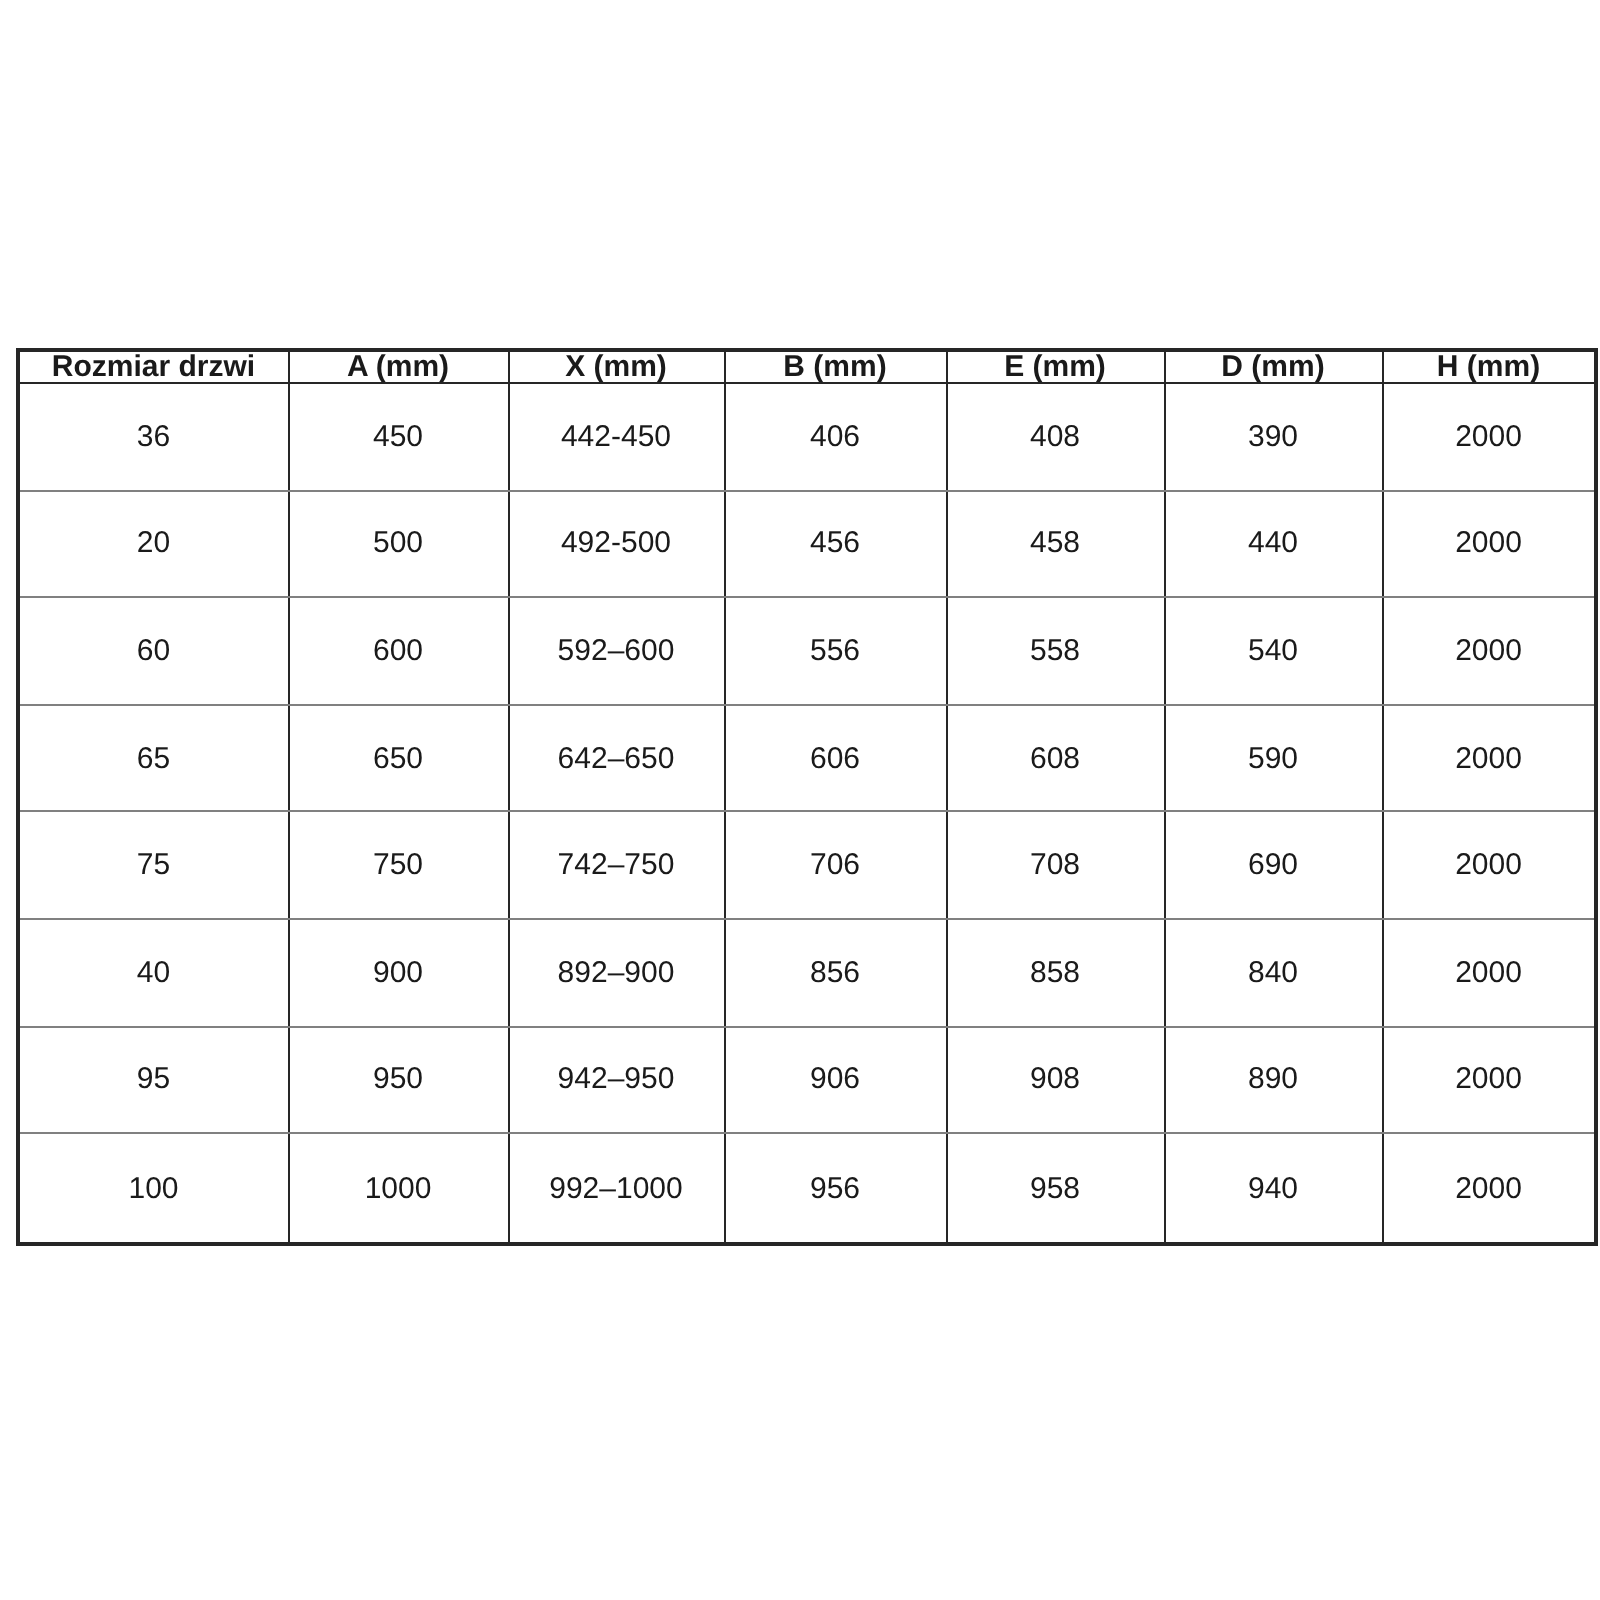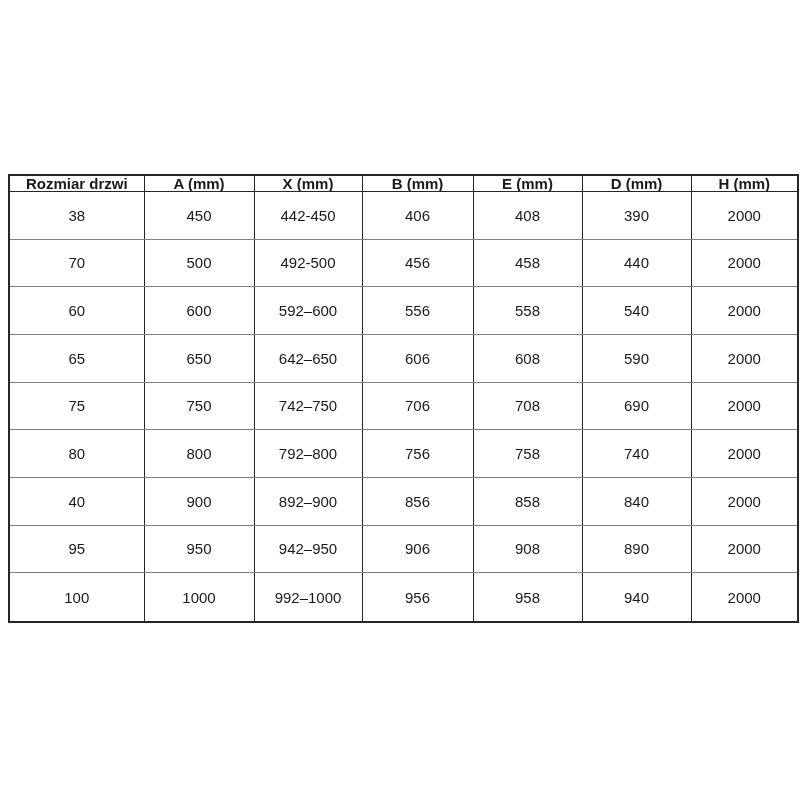--- a/index.html
+++ b/index.html
@@ -77,30 +77,30 @@
           <th>A (mm)</th>
           <th>X (mm)</th>
           <th>B (mm)</th>
           <th>E (mm)</th>
           <th>D (mm)</th>
           <th>H (mm)</th>
         </tr>
     </thead>
     <tbody>
         <tr>
-          <td>38</td>
+          <td>36</td>
           <td>450</td>
           <td>442-450</td>
           <td>406</td>
           <td>408</td>
           <td>390</td>
           <td>2000</td>
         </tr>
         <tr>
-          <td>70</td>
+          <td>20</td>
           <td>500</td>
           <td>492-500</td>
           <td>456</td>
           <td>458</td>
           <td>440</td>
           <td>2000</td>
         </tr>
         <tr>
           <td>60</td>
           <td>600</td>
@@ -122,29 +122,20 @@
         <tr>
           <td>75</td>
           <td>750</td>
           <td>742–750</td>
           <td>706</td>
           <td>708</td>
           <td>690</td>
           <td>2000</td>
         </tr>
         <tr>
-          <td>80</td>
-          <td>800</td>
-          <td>792–800</td>
-          <td>756</td>
-          <td>758</td>
-          <td>740</td>
-          <td>2000</td>
-        </tr>
-        <tr>
           <td>40</td>
           <td>900</td>
           <td>892–900</td>
           <td>856</td>
           <td>858</td>
           <td>840</td>
           <td>2000</td>
         </tr>
         <tr>
           <td>95</td>

